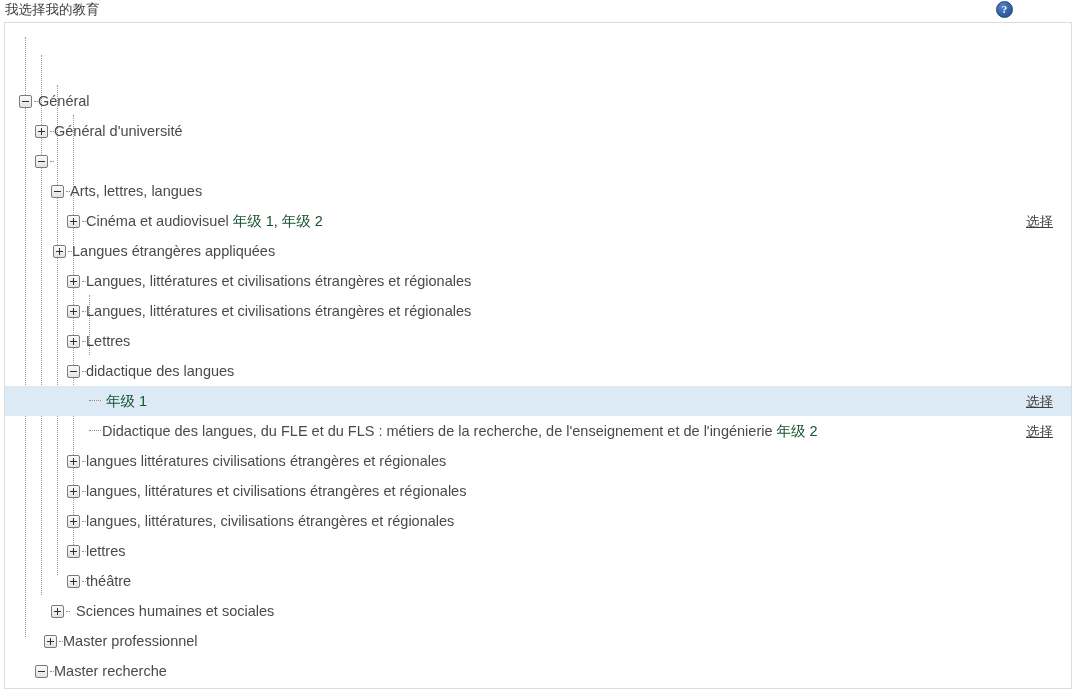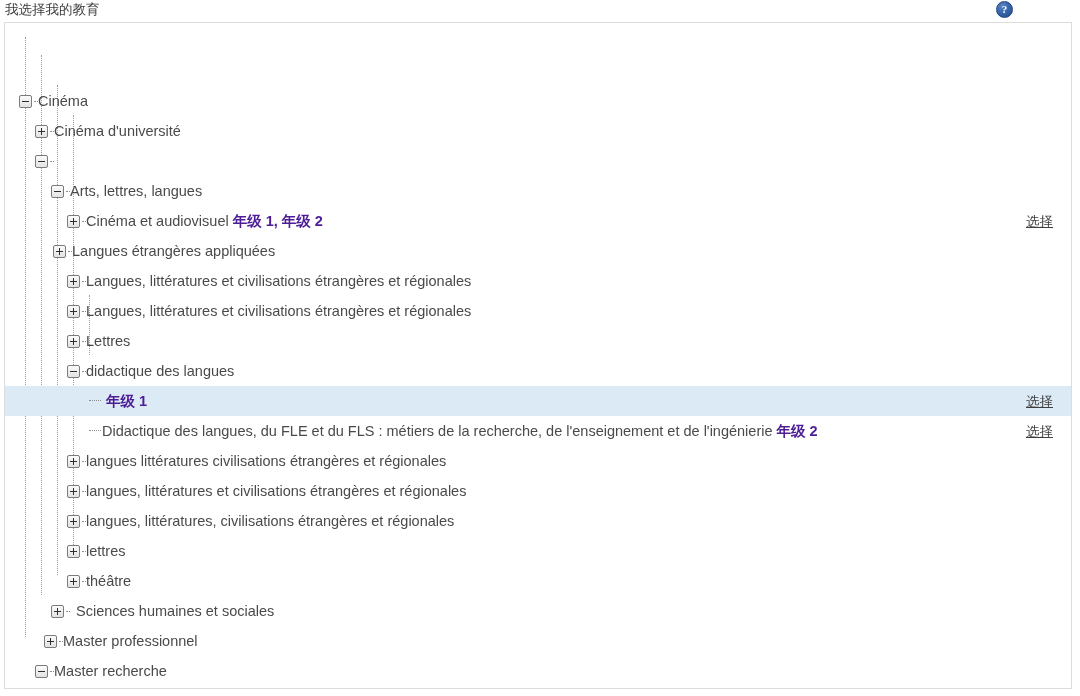--- a/index.html
+++ b/index.html
@@ -152,22 +152,22 @@
     height: 0;
     border-top: 1px dotted #8d8d8d;
   }
 
   .node-label {
     font-size: 14.5px;
     color: #4a4a4a;
     line-height: 20px;
   }
   .grade {
-    color: #4c1d95;
-    font-weight: bold;
+    color: #14532d;
+    font-weight: normal;
     margin-left: 4px;
   }
 
   
   .guide {
     position: absolute;
     width: 0;
     border-left: 1px dotted #9a9a9a;
   }
 
@@ -202,29 +202,29 @@
         <div class="guide" style="left: 20px; top: 14px; height: 600px;"></div>
         <div class="guide" style="left: 36px; top: 32px; height: 540px;"></div>
         <div class="guide" style="left: 52px; top: 62px; height: 490px;"></div>
         <div class="guide" style="left: 68px; top: 92px; height: 430px;"></div>
         <div class="guide" style="left: 84px; top: 272px; height: 60px;"></div>
         <div class="node-row" style="position: absolute; top: 63px; left: 0px;">
           <div class="node-inner" style="left: 14px;">
             <div class="expander">
               <span class="stub"></span>
             </div>
-            <span class="node-label">Cinéma</span>
+            <span class="node-label">Général</span>
           </div>
         </div>
         <div class="node-row" style="position: absolute; top: 93px; left: 0px;">
           <div class="node-inner" style="left: 30px;">
             <div class="expander plus">
               <span class="stub"></span>
             </div>
-            <span class="node-label">Cinéma d'université</span>
+            <span class="node-label">Général d'université</span>
           </div>
         </div>
         <div class="node-row" style="position: absolute; top: 123px; left: 0px;">
           <div class="node-inner" style="left: 30px;">
             <div class="expander">
               <span class="stub"></span>
             </div>
           </div>
         </div>
         <div class="node-row" style="position: absolute; top: 153px; left: 0px;">

